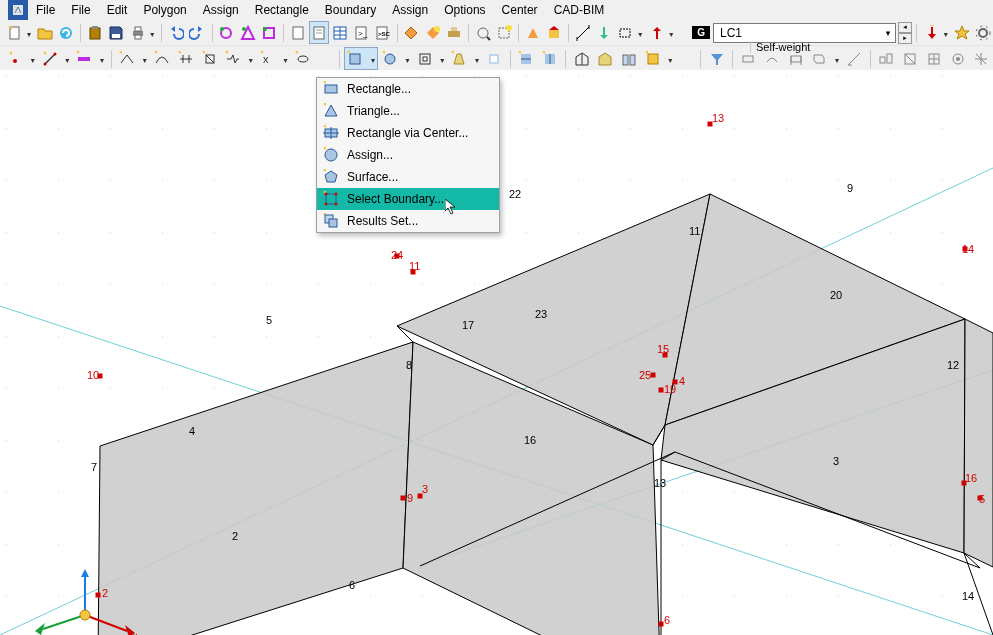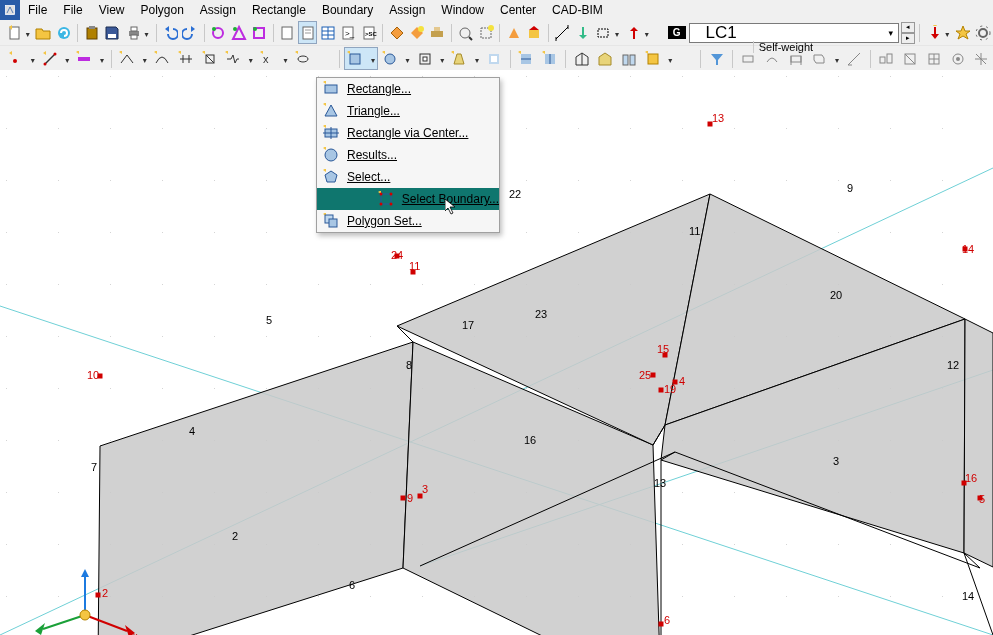--- a/index.html
+++ b/index.html
@@ -1,69 +1,69 @@
 <!DOCTYPE html>
 <html><head>
 <meta charset="utf-8">
 <style>
   html, body { margin:0; padding:0; font-family: "Segoe UI", Tahoma, sans-serif; font-size:12px; color:#000; background:#fff; }
   #viewport { position:relative; width:993px; height:635px; background:#f0f0f0; overflow:hidden; }
-  .menubar { position:absolute; top:0; left:0; right:0; height:20px; background:#f0f0f0; display:flex; align-items:stretch; }
+  .menubar { position:absolute; top:0; left:8px; right:0; height:20px; background:#f0f0f0; display:flex; align-items:stretch; }
   .menubar .app-icon { width:20px; height:20px; background:#295ca8; display:flex; align-items:center; justify-content:center; }
   .menubar .app-icon svg { width:12px; height:12px; }
   .menubar .menu-item { padding:3px 8px; cursor:default; }
   .toolbars { position:absolute; top:20px; left:0; right:0; height:50px; background:#f0f0f0; }
   .toolbar-row { display:flex; align-items:center; height:25px; padding-left:4px; gap:1px; border-bottom:1px solid #e6e6e6; }
   .tb-sep { width:1px; height:18px; background:#c8c8c8; margin:0 3px; }
   .tb-btn { width:21px; height:21px; display:flex; align-items:center; justify-content:center; cursor:default; border:1px solid transparent; position:relative; }
   .tb-btn.active { border:1px solid #90a5bf; background:#cde6f7; }
   .tb-btn.wdrop { width:30px; justify-content:flex-start; padding-left:2px; }
   .tb-btn.wdrop::after { content:"\25BE"; font-size:8px; color:#333; position:absolute; right:2px; top:8px; }
   .tb-btn svg { width:16px; height:16px; }
   .lc-badge { background:#000; color:#fff; font-weight:bold; padding:1px 5px; font-size:10px; margin-left:4px; }
   .lc-select { display:flex; align-items:center; border:1px solid #7a7a7a; background:#fff; height:18px; margin-left:2px; }
-  .lc-select .lc-no { padding:0 16px; min-width:24px; font-size:17px; }
+  .lc-select .lc-no { padding:0 6px; min-width:24px; font-size:12px; }
   .lc-select .lc-name { padding:0 5px; min-width:120px; font-size:11px; border-left:1px solid #ccc;margin-top:28px; }
   .lc-select .lc-dd { width:14px; text-align:center; font-size:9px; }
   .spin { display:flex; flex-direction:column; margin-left:1px; }
   .spinbtn { width:12px; height:9px; border:1px solid #999; background:#eee; font-size:7px; line-height:7px; text-align:center; }
   .canvas { position:absolute; top:70px; left:0; right:0; bottom:0; background:#fff; }
   .canvas svg { width:100%; height:100%; display:block; }
   .ctx-menu { position:absolute; background:#f6f6f6; border:1px solid #a0a0a0; box-shadow:2px 3px 5px rgba(0,0,0,0.25); width:182px; }
-  .ctx-item { display:flex; align-items:center; height:22px; padding-left:4px; cursor:default;text-decoration:underline; }
+  .ctx-item { display:flex; align-items:center; height:22px; padding-left:4px; cursor:default; }
   .ctx-item .ctx-icon { width:20px; height:20px; display:flex; align-items:center; justify-content:center; }
   .ctx-item .ctx-icon svg { width:16px; height:16px; }
   .ctx-item .ctx-label { padding-left:6px; font-size:12px; }
-  .ctx-item.hover { background:#0f766e;justify-content:flex-end; }
+  .ctx-item.hover { background:#14b8a6; }
   .cursor { position:absolute; width:16px; height:16px; pointer-events:none; }
   .node-lbl { fill:#d00000; font-family:"Segoe UI",sans-serif; font-size:11px; }
   .line-lbl { fill:#000; font-family:"Segoe UI",sans-serif; font-size:11px; }
   .node { fill:#d00000; }
 </style>
 </head>
 <body>
 <div id="viewport">
 
 <div class="menubar">
   <div class="app-icon">
     <svg viewBox="0 0 16 16">
           <rect x="2" y="2" width="12" height="12" fill="#e0e0e0" stroke="#fff"></rect>
           <path d="M4 12 L8 4 L12 12" stroke="#295ca8" fill="none" stroke-width="1"></path>
         </svg>
   </div>
   <div id="menubar-items" style="display:flex;">
         <div class="menu-item">File</div>
         <div class="menu-item">File</div>
-        <div class="menu-item">View</div>
+        <div class="menu-item">Edit</div>
         <div class="menu-item">Polygon</div>
         <div class="menu-item">Assign</div>
         <div class="menu-item">Rectangle</div>
         <div class="menu-item">Boundary</div>
         <div class="menu-item">Assign</div>
-        <div class="menu-item">Window</div>
+        <div class="menu-item">Options</div>
         <div class="menu-item">Center</div>
         <div class="menu-item">CAD-BIM</div>
       </div>
 </div>
 
 <div class="toolbars">
 
   <div class="toolbar-row">
     <div class="tb-btn wdrop">
           <svg viewBox="0 0 16 16">
@@ -617,32 +617,32 @@
       </div>
       <div class="ctx-item">
         <span class="ctx-icon">
           <svg viewBox="0 0 16 16">
             <g>
               <polygon points="0,1 3,-1 3,3" fill="#f4c542"></polygon>
               <circle cx="8" cy="8" r="6" fill="#a8c6e4" stroke="#2a5898"></circle>
             </g>
           </svg>
         </span>
-        <span class="ctx-label">Results...</span>
+        <span class="ctx-label">Assign...</span>
       </div>
       <div class="ctx-item">
         <span class="ctx-icon">
           <svg viewBox="0 0 16 16">
             <g>
               <polygon points="0,1 3,-1 3,3" fill="#f4c542"></polygon>
               <polygon points="8,2 14,6 12,13 4,13 2,6" fill="#a8c6e4" stroke="#2a5898"></polygon>
             </g>
           </svg>
         </span>
-        <span class="ctx-label">Select...</span>
+        <span class="ctx-label">Surface...</span>
       </div>
       <div class="ctx-item hover">
         <span class="ctx-icon">
           <svg viewBox="0 0 16 16">
             <g>
               <polygon points="0,1 3,-1 3,3" fill="#f4c542"></polygon>
               <polygon points="3,3 13,3 13,13 3,13" fill="none" stroke="#2a5898"></polygon>
               <circle cx="3" cy="3" r="1.5" fill="#d00000"></circle>
               <circle cx="13" cy="3" r="1.5" fill="#d00000"></circle>
               <circle cx="13" cy="13" r="1.5" fill="#d00000"></circle>
@@ -655,21 +655,21 @@
       <div class="ctx-item">
         <span class="ctx-icon">
           <svg viewBox="0 0 16 16">
             <g>
               <polygon points="0,1 3,-1 3,3" fill="#f4c542"></polygon>
               <rect x="2" y="2" width="8" height="8" fill="#c0d8ee" stroke="#2a5898"></rect>
               <rect x="6" y="6" width="8" height="8" fill="#a8c6e4" stroke="#2a5898"></rect>
             </g>
           </svg>
         </span>
-        <span class="ctx-label">Polygon Set...</span>
+        <span class="ctx-label">Results Set...</span>
       </div>
     </div>
 
 <svg class="cursor" style="left:445px; top:199px;" viewBox="0 0 16 16">
   <polygon points="0,0 0,12 3,9 6,15 8,14 5,8 10,8" fill="#fff" stroke="#000" stroke-width="0.8"></polygon>
 </svg>
 
 </div>
 
 </body></html>

